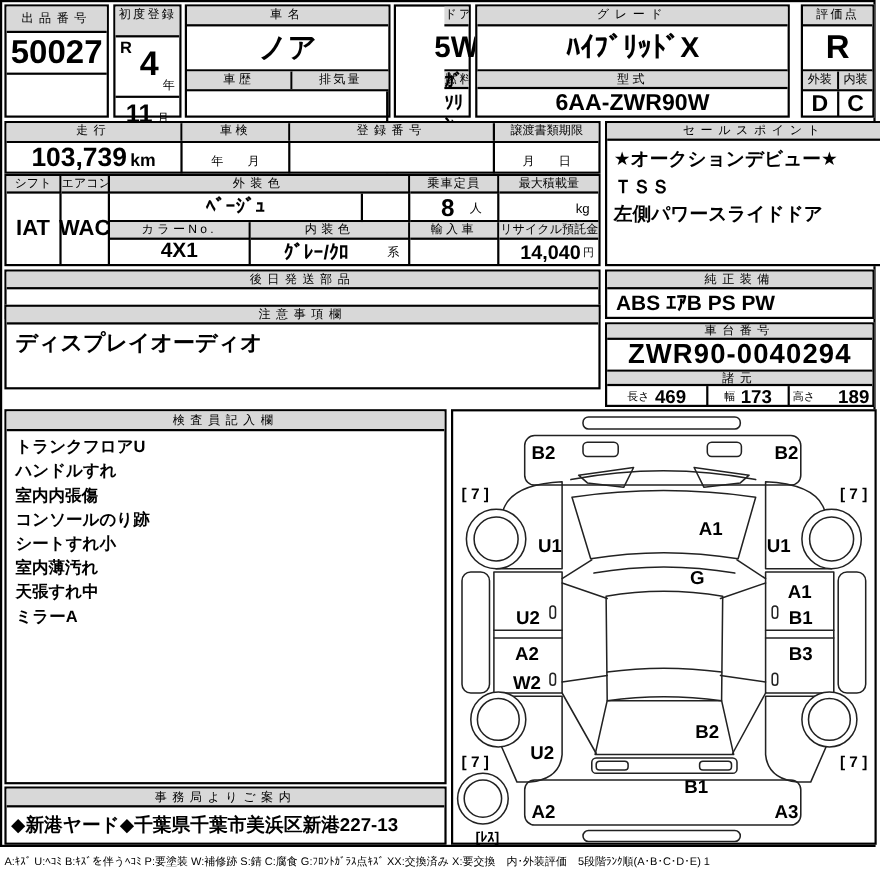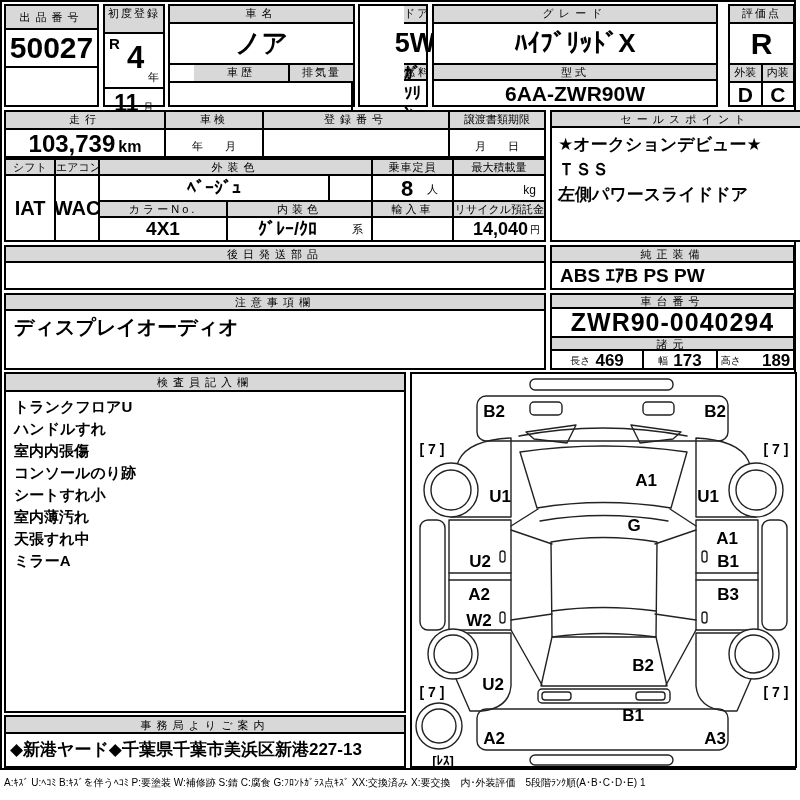--- a/index.html
+++ b/index.html
@@ -41,21 +41,21 @@
     </div>
     <div class="center" style="height:28px;">
       <span class="big" style="font-size:23px;">11</span>
       <span style="font-size:11px;margin-left:4px;margin-top:8px;">月</span>
     </div>
   </div>
 
   <div class="box" style="left:168px;top:4px;width:187px;height:103px;">
     <div class="hdr" style="height:18px;">車名</div>
     <div class="big center" style="height:39px;font-size:26px;border-bottom:2px solid #000;">ノア</div>
-    <div style="display:flex;height:16px;border-bottom:2px solid #000;padding-left:24px;">
+    <div style="display:flex;height:16px;border-bottom:2px solid #000;">
       <div class="hdr" style="flex:0 0 96px;border-bottom:none;border-right:2px solid #000;letter-spacing:3px;">車歴</div>
       <div class="hdr" style="flex:1;border-bottom:none;letter-spacing:2px;">排気量</div>
     </div>
     <div style="display:flex;height:25px;flex-direction:column;">
       <div class="big center" style="flex:0 0 96px;border-right:2px solid #000;font-size:21px;box-sizing:border-box;">レンタ</div>
       <div class="center" style="flex:1;">
         <span class="big" style="font-size:20px;">1800</span>
         <span class="unit" style="margin-left:3px;margin-top:8px;">cc</span>
       </div>
     </div>
@@ -159,21 +159,21 @@
   </div>
 
   <div class="box" style="left:4px;top:245px;width:542px;height:45px;">
     <div class="hdr" style="height:16px;">後日発送部品</div>
   </div>
   <div class="box" style="left:550px;top:245px;width:245px;height:45px;">
     <div class="hdr" style="height:16px;">純正装備</div>
     <div class="big" style="padding:2px 8px;font-size:19px;">ABS ｴｱB PS PW</div>
   </div>
 
-  <div class="box" style="left:4px;top:293px;width:542px;height:77px;">
+  <div class="box" style="left:4px;top:277px;width:542px;height:77px;">
     <div class="hdr" style="height:16px;">注意事項欄</div>
     <div class="big" style="padding:3px 8px;font-size:20px;">ディスプレイオーディオ</div>
   </div>
   <div class="box" style="left:550px;top:293px;width:245px;height:77px;">
     <div class="hdr" style="height:14px;line-height:13px;">車台番号</div>
     <div class="big center" style="height:27px;font-size:25px;border-bottom:2px solid #000;letter-spacing:1px;">ZWR90-0040294</div>
     <div class="hdr" style="height:13px;line-height:12px;">諸元</div>
     <div style="display:flex;height:19px;">
       <div class="center" style="flex:0 0 92px;border-right:2px solid #000;box-sizing:border-box;gap:5px;">
         <span style="font-size:10px;">長さ</span>

